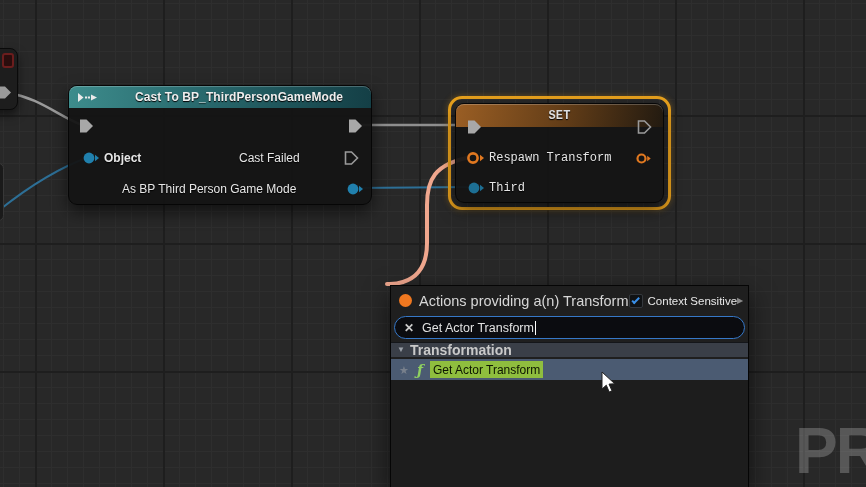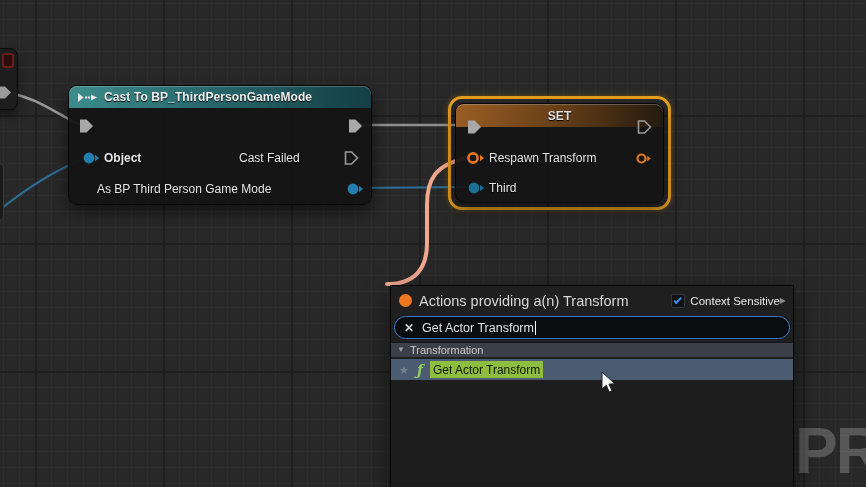--- a/index.html
+++ b/index.html
@@ -27,21 +27,21 @@
     position:absolute; z-index:2;
     background:rgba(20,20,20,0.95);
     border:1px solid #060606; border-radius:9px;
     box-shadow:0 7px 16px rgba(0,0,0,0.55);
   }
   .node-header {
     position:absolute; left:0; top:0; right:0; height:22px;
     border-radius:8px 8px 0 0; display:flex; align-items:center;
     box-shadow:inset 0 1px 0 rgba(255,255,255,0.22);
   }
-  .hdr-cast { background:linear-gradient(to right, #3d8c8c 0%, #2a6c70 40%, #143f46 100%); padding-left:8px; }
+  .hdr-cast { background:linear-gradient(to right, #3d8c8c 0%, #2a6c70 40%, #143f46 100%); padding-left:8px;gap:31px; }
   .hdr-set  { background:linear-gradient(100deg, #9a5e24 0%, #5f3b17 55%, #221a10 100%); justify-content:center; height:23px; }
   .node-title { font-size:12px; font-weight:bold; color:#efefef; text-shadow:0 1px 1px #000; margin-left:6px; letter-spacing:0.1px; }
   .hdr-set .node-title { margin-left:0; color:#dedede; }
   .pin-label { position:absolute; font-size:12px; color:#e6e6e6; text-shadow:0 1px 1px #000; line-height:14px; }
   .pin-label.right { text-align:left; }
   .pin-svg { position:absolute; }
 
   
   #set-halo {
     position:absolute; left:448px; top:96px; width:223px; height:114px;
@@ -57,21 +57,21 @@
     background:#2a0d0d; border:2px solid #6b1d1d; border-radius:3px; }
   #edge-node-bottom { position:absolute; left:-7px; top:163px; width:11px; height:58px;
     background:#1a1a1a; border:1px solid #383838; border-radius:6px; z-index:2; }
 
   
   #watermark { position:absolute; left:795px; top:419px; z-index:3;
     font-size:64px; font-weight:bold; color:#999; opacity:0.42;
     letter-spacing:-2px; line-height:64px; }
 
   
-  #action-menu { position:absolute; left:390px; top:285px; width:404px; height:202px;
+  #action-menu { position:absolute; left:390px; top:285px; width:359px; height:202px;
     background:#1f1f1f; border:1px solid #050505; z-index:4;
     box-shadow:0 10px 24px rgba(0,0,0,0.6); }
   .menu-header { height:29px; display:flex; align-items:center; padding:0 7px 0 8px; }
   .menu-dot { width:13px; height:13px; border-radius:50%; background:#f07820; flex:0 0 auto; }
   .menu-title { font-size:14.5px; color:#d6d6d6; margin-left:7px; white-space:nowrap; }
   .menu-spacer { flex:1; }
   .cs-box { width:14px; height:14px; background:#101214; border:1px solid #34383d; border-radius:2px;
     display:flex; align-items:center; justify-content:center; margin-right:5px; flex:0 0 auto; }
   .cs-check { width:8px; height:4px; border-left:2.5px solid #3a8fe8; border-bottom:2.5px solid #3a8fe8;
     transform:rotate(-45deg) translate(0.5px,-1px); }
@@ -81,21 +81,21 @@
   .search-wrap { padding:1px 3px 3px 3px; }
   .search-box { height:23px; border:1.5px solid #3678c8; border-radius:12px; background:#0b0c10;
     display:flex; align-items:center; padding:0 9px; }
   .search-clear { font-size:12px; color:#cccccc; font-weight:bold; line-height:12px; }
   .search-text { font-size:12.5px; color:#e2e2e2; margin-left:8px; white-space:nowrap; }
   .caret { width:1.5px; height:14px; background:#ffffff; margin-left:1px; }
 
   .category-row { height:15px; background:#3a3f48; display:flex; align-items:center; padding-left:6px;
     border-top:1px solid #14161a; }
   .cat-tri { font-size:8px; color:#9aa0a8; line-height:8px; }
-  .cat-label { font-size:11px; font-weight:normal; color:#c9c9c9; margin-left:5px; }
+  .cat-label { font-size:14px; font-weight:bold; color:#c9c9c9; margin-left:5px; }
 
   .result-row { height:21px; background:#4b5b72; display:flex; align-items:center; padding-left:8px;
     margin-top:2px; }
   .star-icon { font-size:11px; color:#78808c; line-height:12px; }
   .fn-icon { font-family:"DejaVu Serif", serif; font-style:italic; font-weight:bold;
     font-size:14px; color:#8ed060; margin-left:8px; line-height:14px; }
   .result-label { font-size:12px; color:#0c1400; background:#8fbe3e; padding:1.5px 3px; margin-left:7px;
     white-space:nowrap; }
   .results-empty { height:118px; background:#1d1d1d; }
 
@@ -149,30 +149,30 @@
       <circle cx="7" cy="7" r="5.4" fill="#2080ad"></circle>
       <path d="M13 3.8 L17 7 L13 10.2 Z" fill="#2080ad"></path>
     </svg>
     <div class="pin-label" style="left:35px; top:65px;font-weight:bold;">Object</div>
 
     <div class="pin-label right" style="left:170px; top:65px; width:100px;">Cast Failed</div>
     <svg class="pin-svg" style="left:275px; top:65px;" width="15" height="14">
       <path d="M1.5 1 L7.5 1 L13.5 7 L7.5 13 L1.5 13 Z" fill="none" stroke="#9a9a9a" stroke-width="1.6"></path>
     </svg>
 
-    <div class="pin-label right" style="left:28px; top:96px; width:233px;">As BP Third Person Game Mode</div>
+    <div class="pin-label right" style="left:53px; top:96px; width:233px;">As BP Third Person Game Mode</div>
     <svg class="pin-svg" style="left:277px; top:96px;" width="18" height="14">
       <circle cx="7" cy="7" r="5.4" fill="#2080ad"></circle>
       <path d="M13 3.8 L17 7 L13 10.2 Z" fill="#2080ad"></path>
     </svg>
   </div>
 
   <div id="set-halo"></div>
 
-  <div class="bp-node" style="left:455px; top:103px; width:209px; height:100px;">
+  <div class="bp-node" style="left:455px; top:103px; width:209px; height:100px;font-family:Liberation Mono, monospace;">
     <div class="node-header hdr-set">
       <span class="node-title">SET</span>
     </div>
 
     <svg class="pin-svg" style="left:11px; top:16px;" width="15" height="14">
       <path d="M1 0.5 L7.5 0.5 L14 7 L7.5 13.5 L1 13.5 Z" fill="#a8a8a8"></path>
     </svg>
 
     <svg class="pin-svg" style="left:181px; top:16px;" width="15" height="14">
       <path d="M1.5 1 L7.5 1 L13.5 7 L7.5 13 L1.5 13 Z" fill="none" stroke="#9a9a9a" stroke-width="1.6"></path>

